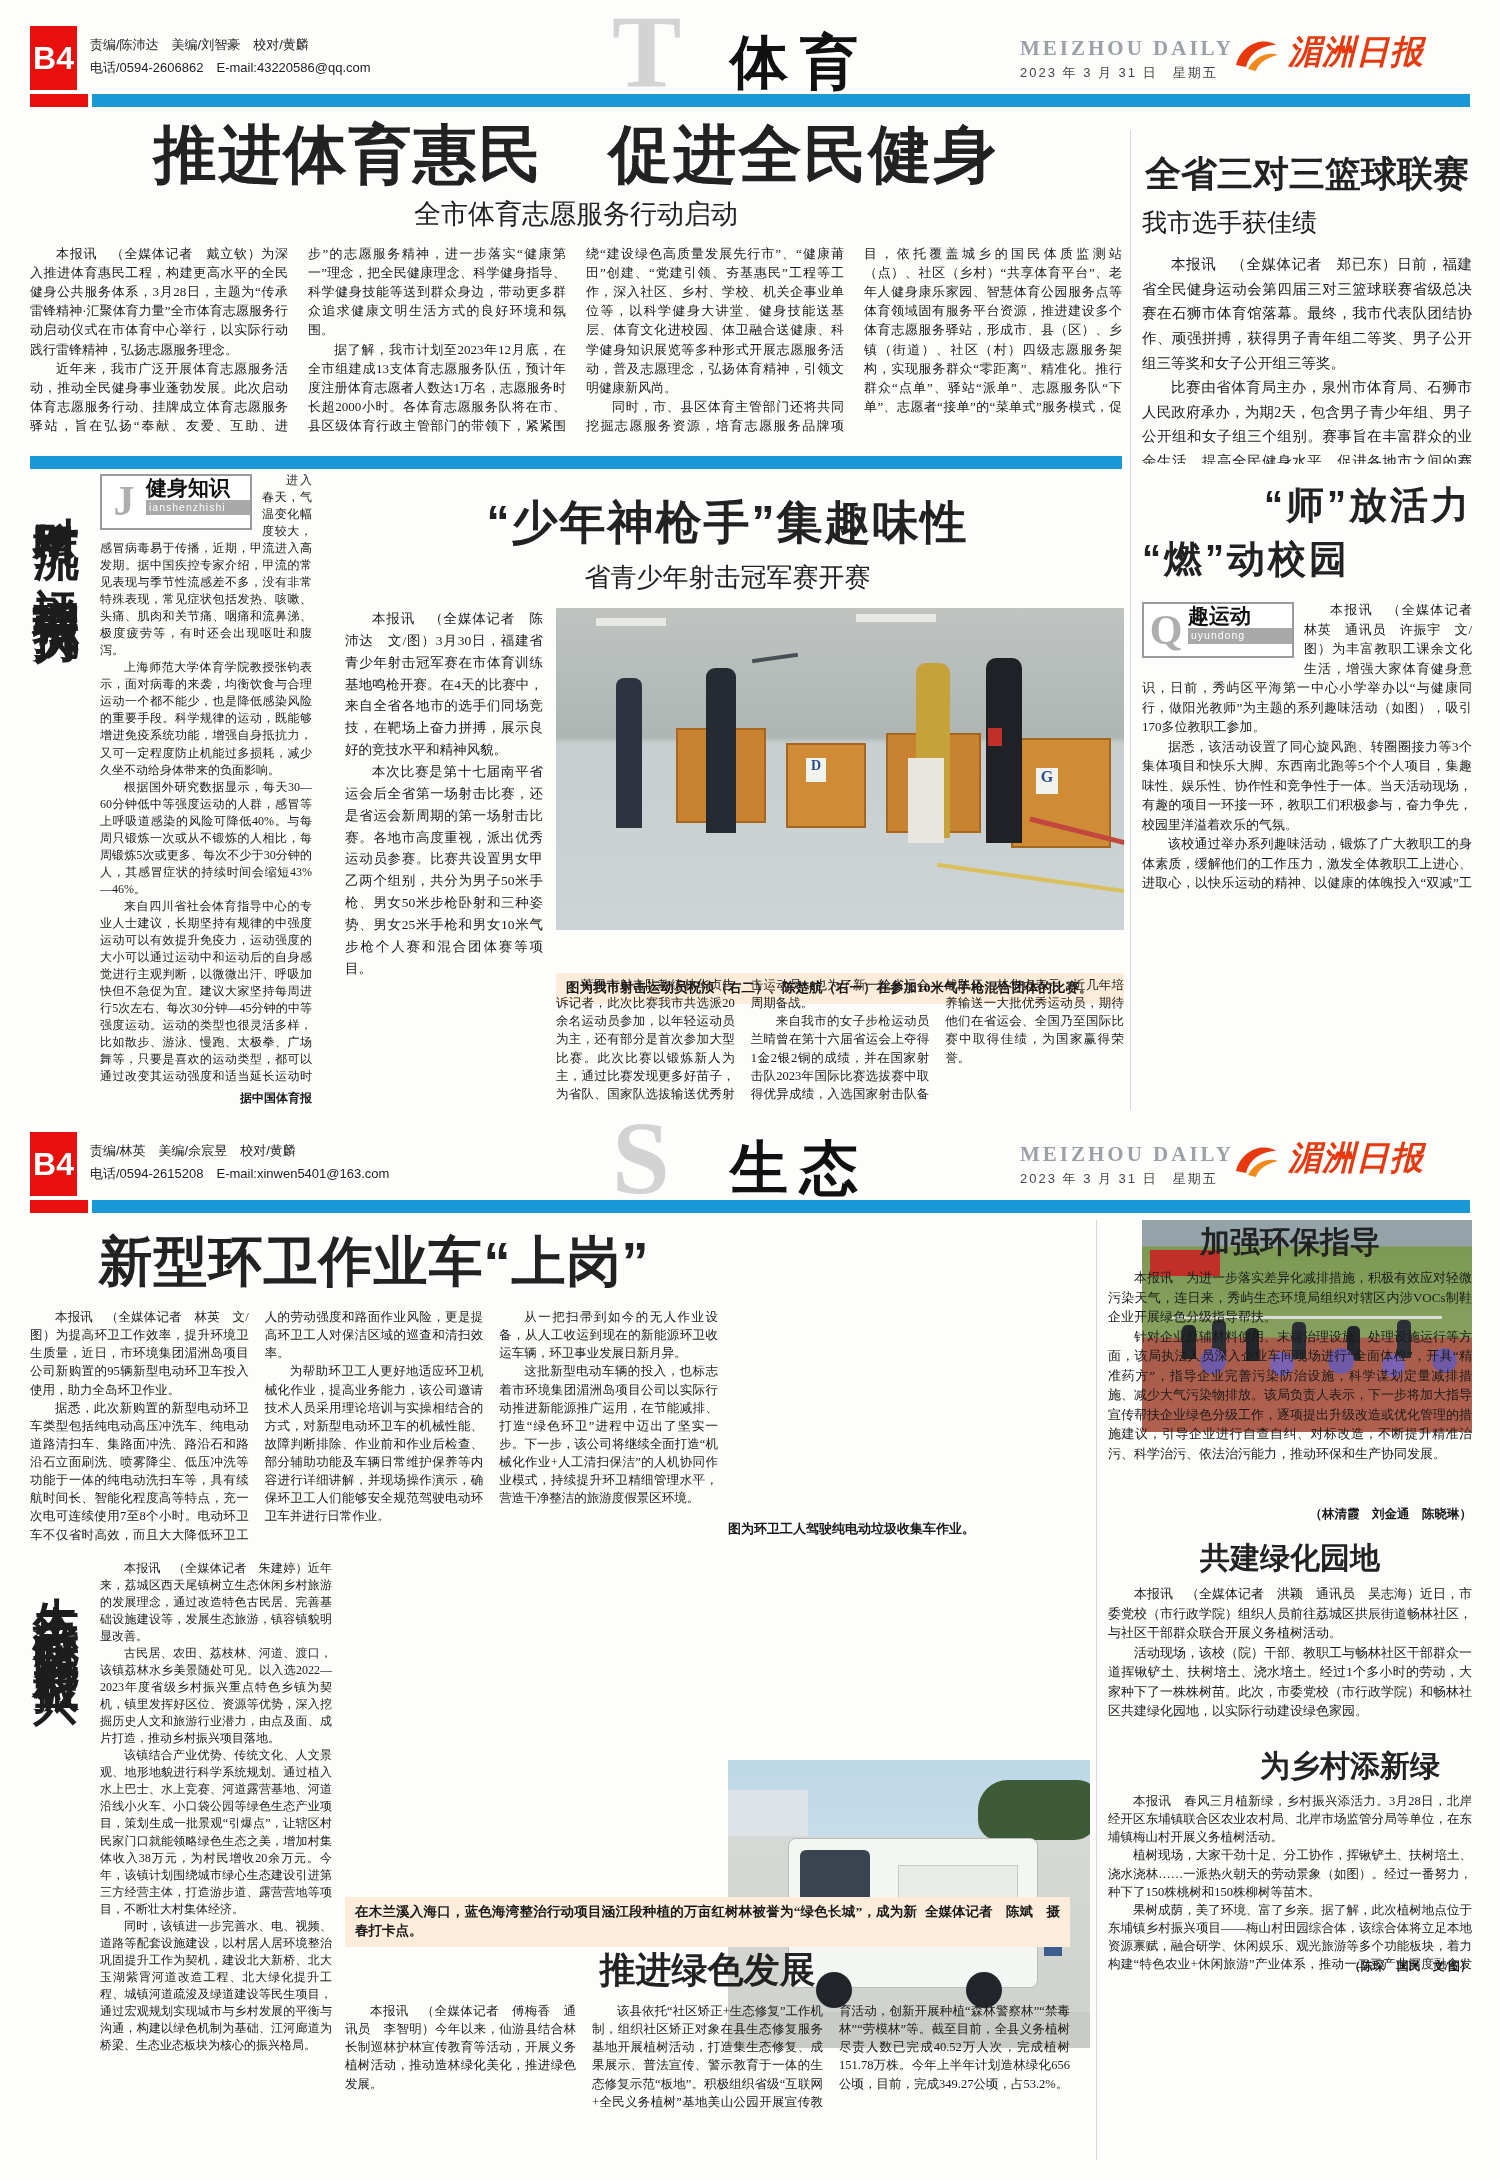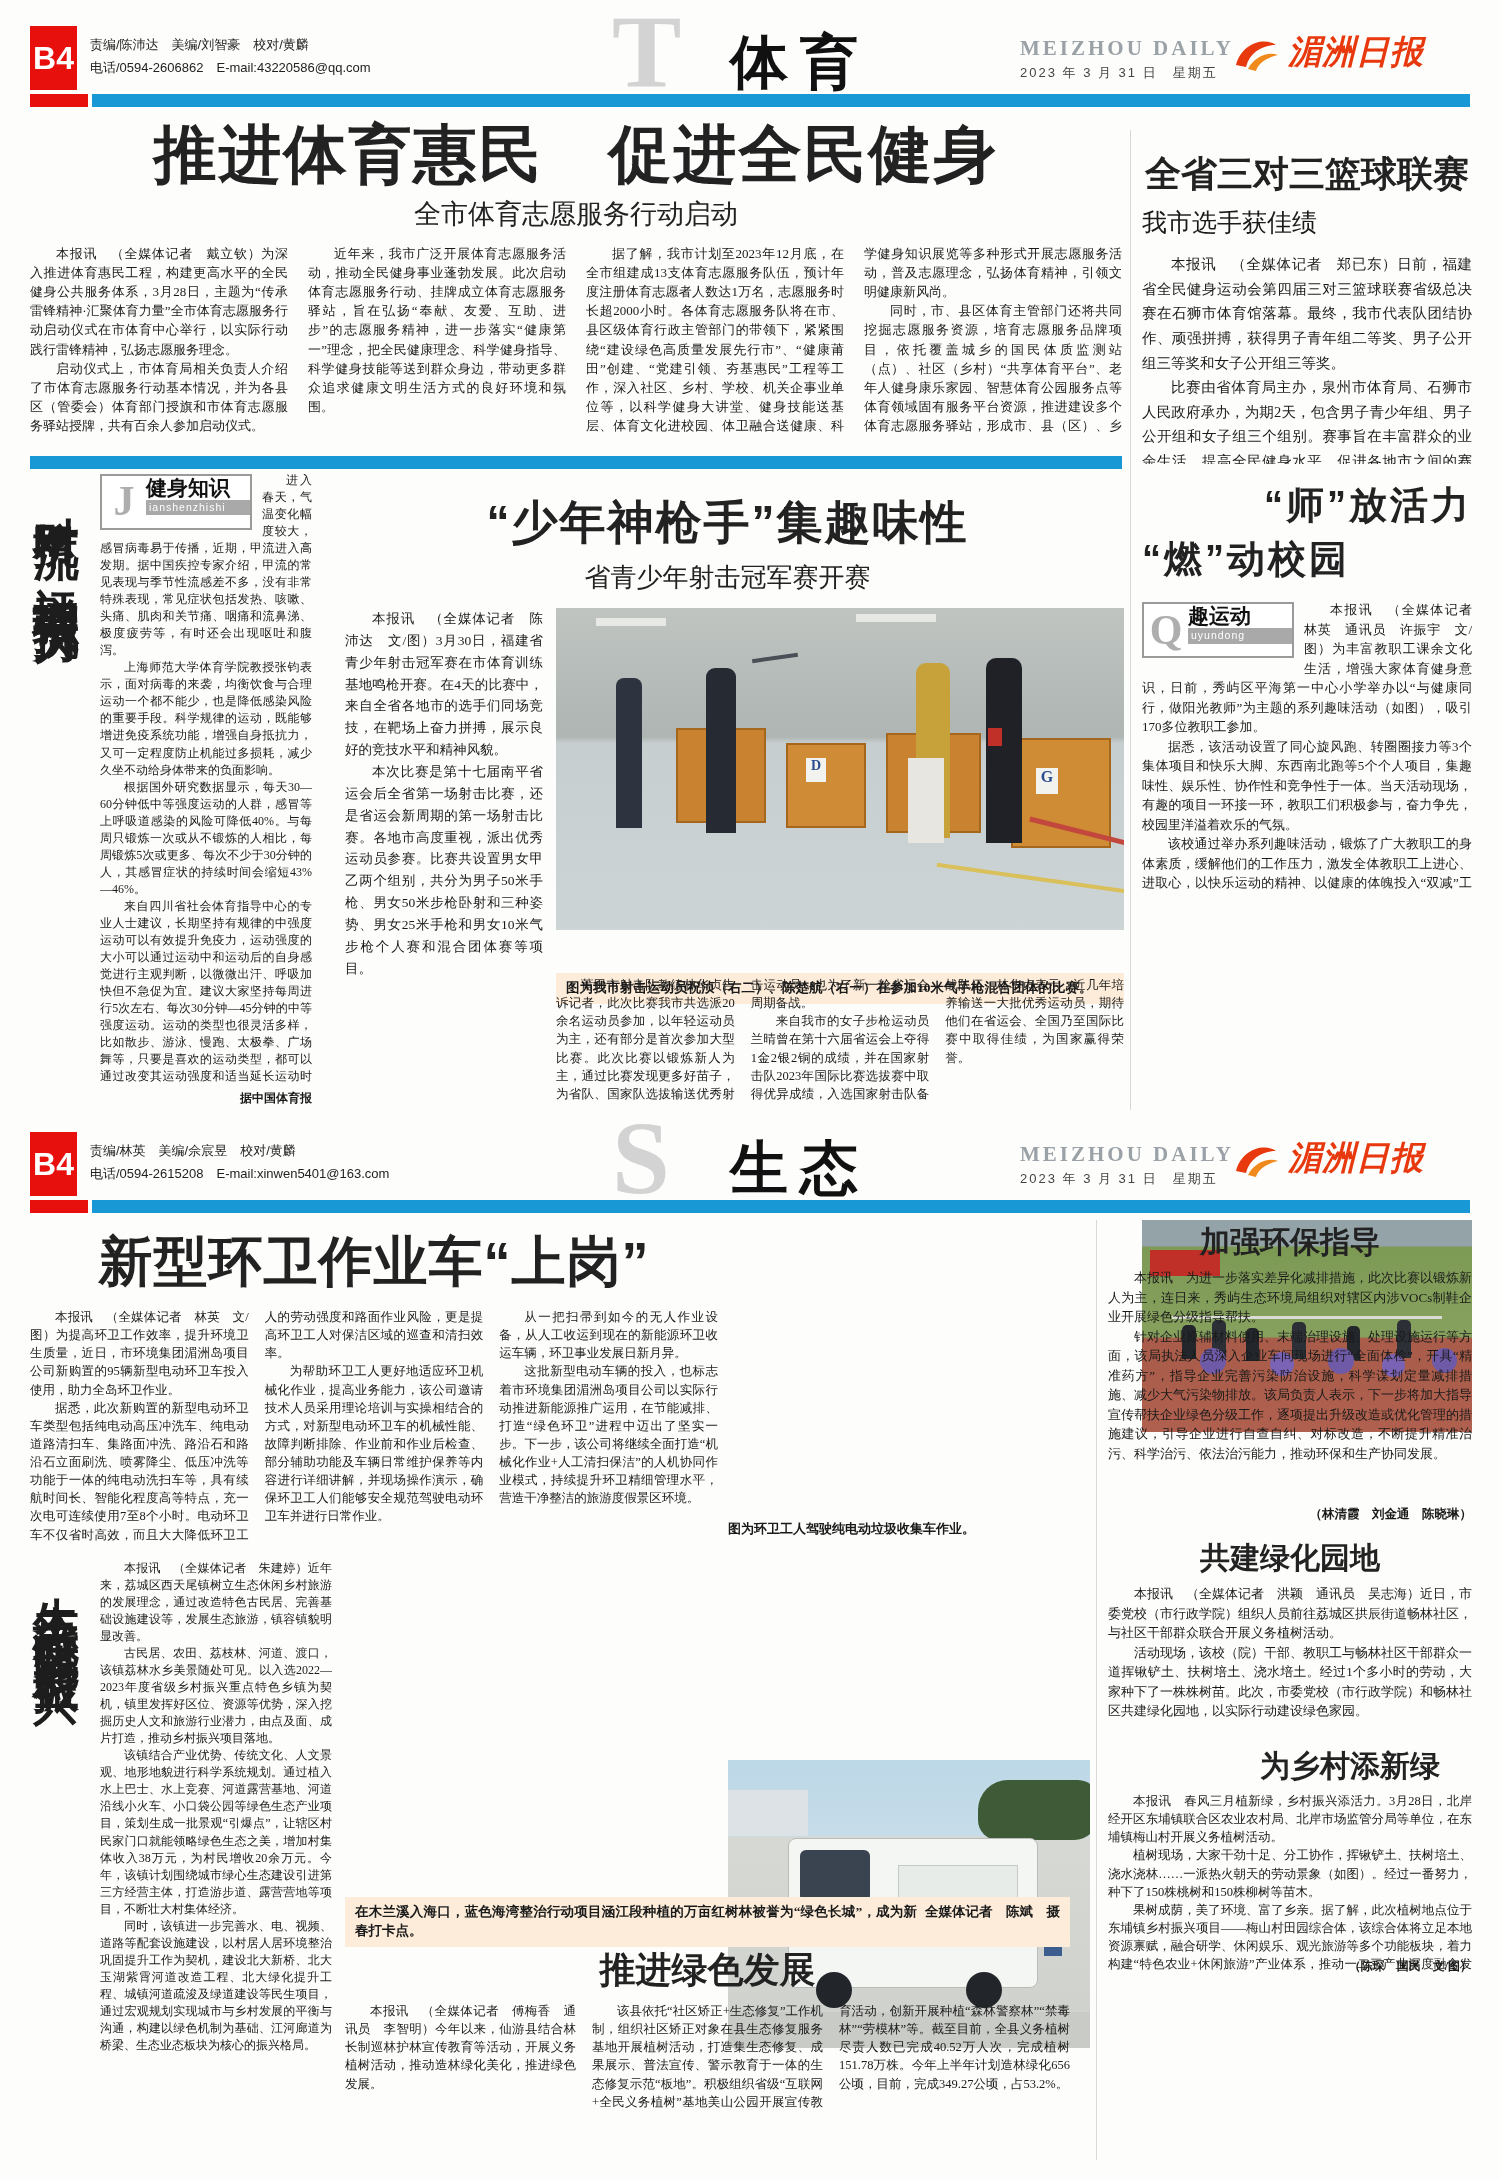--- a/index.html
+++ b/index.html
@@ -68,21 +68,20 @@
     </svg>
     <span class="logotext">湄洲日报</span>
   </div>
   <div class="abs bar" style="left:92px; top:94px; width:1378px;"></div>
   <div class="abs redseg" style="left:30px; top:94px; width:58px; height:13px;"></div>
 
   <div class="abs h-main" style="left:30px; top:112px; width:1092px; font-size:63px; letter-spacing:2px;">推进体育惠民　促进全民健身</div>
   <div class="abs h-main" style="left:30px; top:196px; width:1092px; font-size:27px; font-weight:normal;">全市体育志愿服务行动启动</div>
   <div class="abs body-text" style="left:30px; top:244px; width:1092px; height:206px; column-count:4; column-gap:20px; font-size:13px; line-height:1.47;">
     <p>本报讯　（全媒体记者　戴立钦）为深入推进体育惠民工程，构建更高水平的全民健身公共服务体系，3月28日，主题为“传承雷锋精神·汇聚体育力量”全市体育志愿服务行动启动仪式在市体育中心举行，以实际行动践行雷锋精神，弘扬志愿服务理念。</p>
-    <p>启动仪式上，市体育局相关负责人介绍了市体育志愿服务行动基本情况，并为各县区（管委会）体育部门授旗和市体育志愿服务驿站授牌，共有百余人参加启动仪式。</p>
     <p>近年来，我市广泛开展体育志愿服务活动，推动全民健身事业蓬勃发展。此次启动体育志愿服务行动、挂牌成立体育志愿服务驿站，旨在弘扬“奉献、友爱、互助、进步”的志愿服务精神，进一步落实“健康第一”理念，把全民健康理念、科学健身指导、科学健身技能等送到群众身边，带动更多群众追求健康文明生活方式的良好环境和氛围。</p>
     <p>据了解，我市计划至2023年12月底，在全市组建成13支体育志愿服务队伍，预计年度注册体育志愿者人数达1万名，志愿服务时长超2000小时。各体育志愿服务队将在市、县区级体育行政主管部门的带领下，紧紧围绕“建设绿色高质量发展先行市”、“健康莆田”创建、“党建引领、夯基惠民”工程等工作，深入社区、乡村、学校、机关企事业单位等，以科学健身大讲堂、健身技能送基层、体育文化进校园、体卫融合送健康、科学健身知识展览等多种形式开展志愿服务活动，普及志愿理念，弘扬体育精神，引领文明健康新风尚。</p>
     <p>同时，市、县区体育主管部门还将共同挖掘志愿服务资源，培育志愿服务品牌项目，依托覆盖城乡的国民体质监测站（点）、社区（乡村）“共享体育平台”、老年人健身康乐家园、智慧体育公园服务点等体育领域固有服务平台资源，推进建设多个体育志愿服务驿站，形成市、县（区）、乡镇（街道）、社区（村）四级志愿服务架构，实现服务群众“零距离”、精准化。推行群众“点单”、驿站“派单”、志愿服务队“下单”、志愿者“接单”的“菜单式”服务模式，促进“供需双方”精准对接，建成有效对接群众需求的体育志愿服务组织。</p>
 
   </div>
   <div class="abs bar" style="left:30px; top:456px; width:1092px;"></div>
 
   <div class="abs colrule" style="left:1130px; top:130px; height:980px;"></div>
   <div class="abs h-main" style="left:1142px; top:150px; width:330px; font-size:36px;">全省三对三篮球联赛</div>
   <div class="abs" style="left:1142px; top:206px; width:330px; font-size:25px; font-family:'Liberation Sans',sans-serif;">我市选手获佳绩</div>
@@ -211,21 +210,21 @@
     <div style="left:88px; top:212px; width:36px; height:36px; background:#22262a; border-radius:50%;"></div>
     <div style="left:238px; top:212px; width:36px; height:36px; background:#22262a; border-radius:50%;"></div>
     <div style="left:316px; top:140px; width:18px; height:56px; background:#3c5e8f; border-radius:6px 6px 0 0;"></div>
     <div style="left:0px; top:252px; width:362px; height:36px; background:#c9cbc6;"></div>
   </div>
   <div class="abs caption" style="left:728px; top:1520px; width:362px; background:none; padding:0; font-size:13px;">图为环卫工人驾驶纯电动垃圾收集车作业。</div>
 
   <div class="abs colrule" style="left:1096px; top:1220px; height:940px;"></div>
   <div class="abs h-main" style="left:1108px; top:1222px; width:364px; font-size:30px;">加强环保指导</div>
   <div class="abs body-text" style="left:1108px; top:1268px; width:364px; height:236px; font-size:13px; line-height:1.5;">
-    <p>本报讯　为进一步落实差异化减排措施，此次比赛以锻炼新人为主，连日来，秀屿生态环境局组织对辖区内涉VOCs制鞋企业开展绿色分级指导帮扶。</p>
+    <p>本报讯　为进一步落实差异化减排措施，积极有效应对轻微污染天气，连日来，秀屿生态环境局组织对辖区内涉VOCs制鞋企业开展绿色分级指导帮扶。</p>
     <p>针对企业原辅材料使用、末端治理设施、处理设施运行等方面，该局执法人员深入企业车间现场进行“全面体检”，开具“精准药方”，指导企业完善污染防治设施，科学谋划定量减排措施、减少大气污染物排放。该局负责人表示，下一步将加大指导宣传帮扶企业绿色分级工作，逐项提出升级改造或优化管理的措施建议，引导企业进行自查自纠、对标改造，不断提升精准治污、科学治污、依法治污能力，推动环保和生产协同发展。</p>
   </div>
   <div class="abs credit" style="left:1108px; top:1506px; width:364px; font-size:12.5px;">（林清霞　刘金通　陈晓琳）</div>
 
   <div class="abs h-main" style="left:1108px; top:1538px; width:364px; font-size:30px;">共建绿化园地</div>
   <div class="abs body-text" style="left:1108px; top:1584px; width:364px; height:152px; font-size:13px; line-height:1.5;">
     <p>本报讯　（全媒体记者　洪颖　通讯员　吴志海）近日，市委党校（市行政学院）组织人员前往荔城区拱辰街道畅林社区，与社区干部群众联合开展义务植树活动。</p>
     <p>活动现场，该校（院）干部、教职工与畅林社区干部群众一道挥锹铲土、扶树培土、浇水培土。经过1个多小时的劳动，大家种下了一株株树苗。此次，市委党校（市行政学院）和畅林社区共建绿化园地，以实际行动建设绿色家园。</p>
   </div>
 

